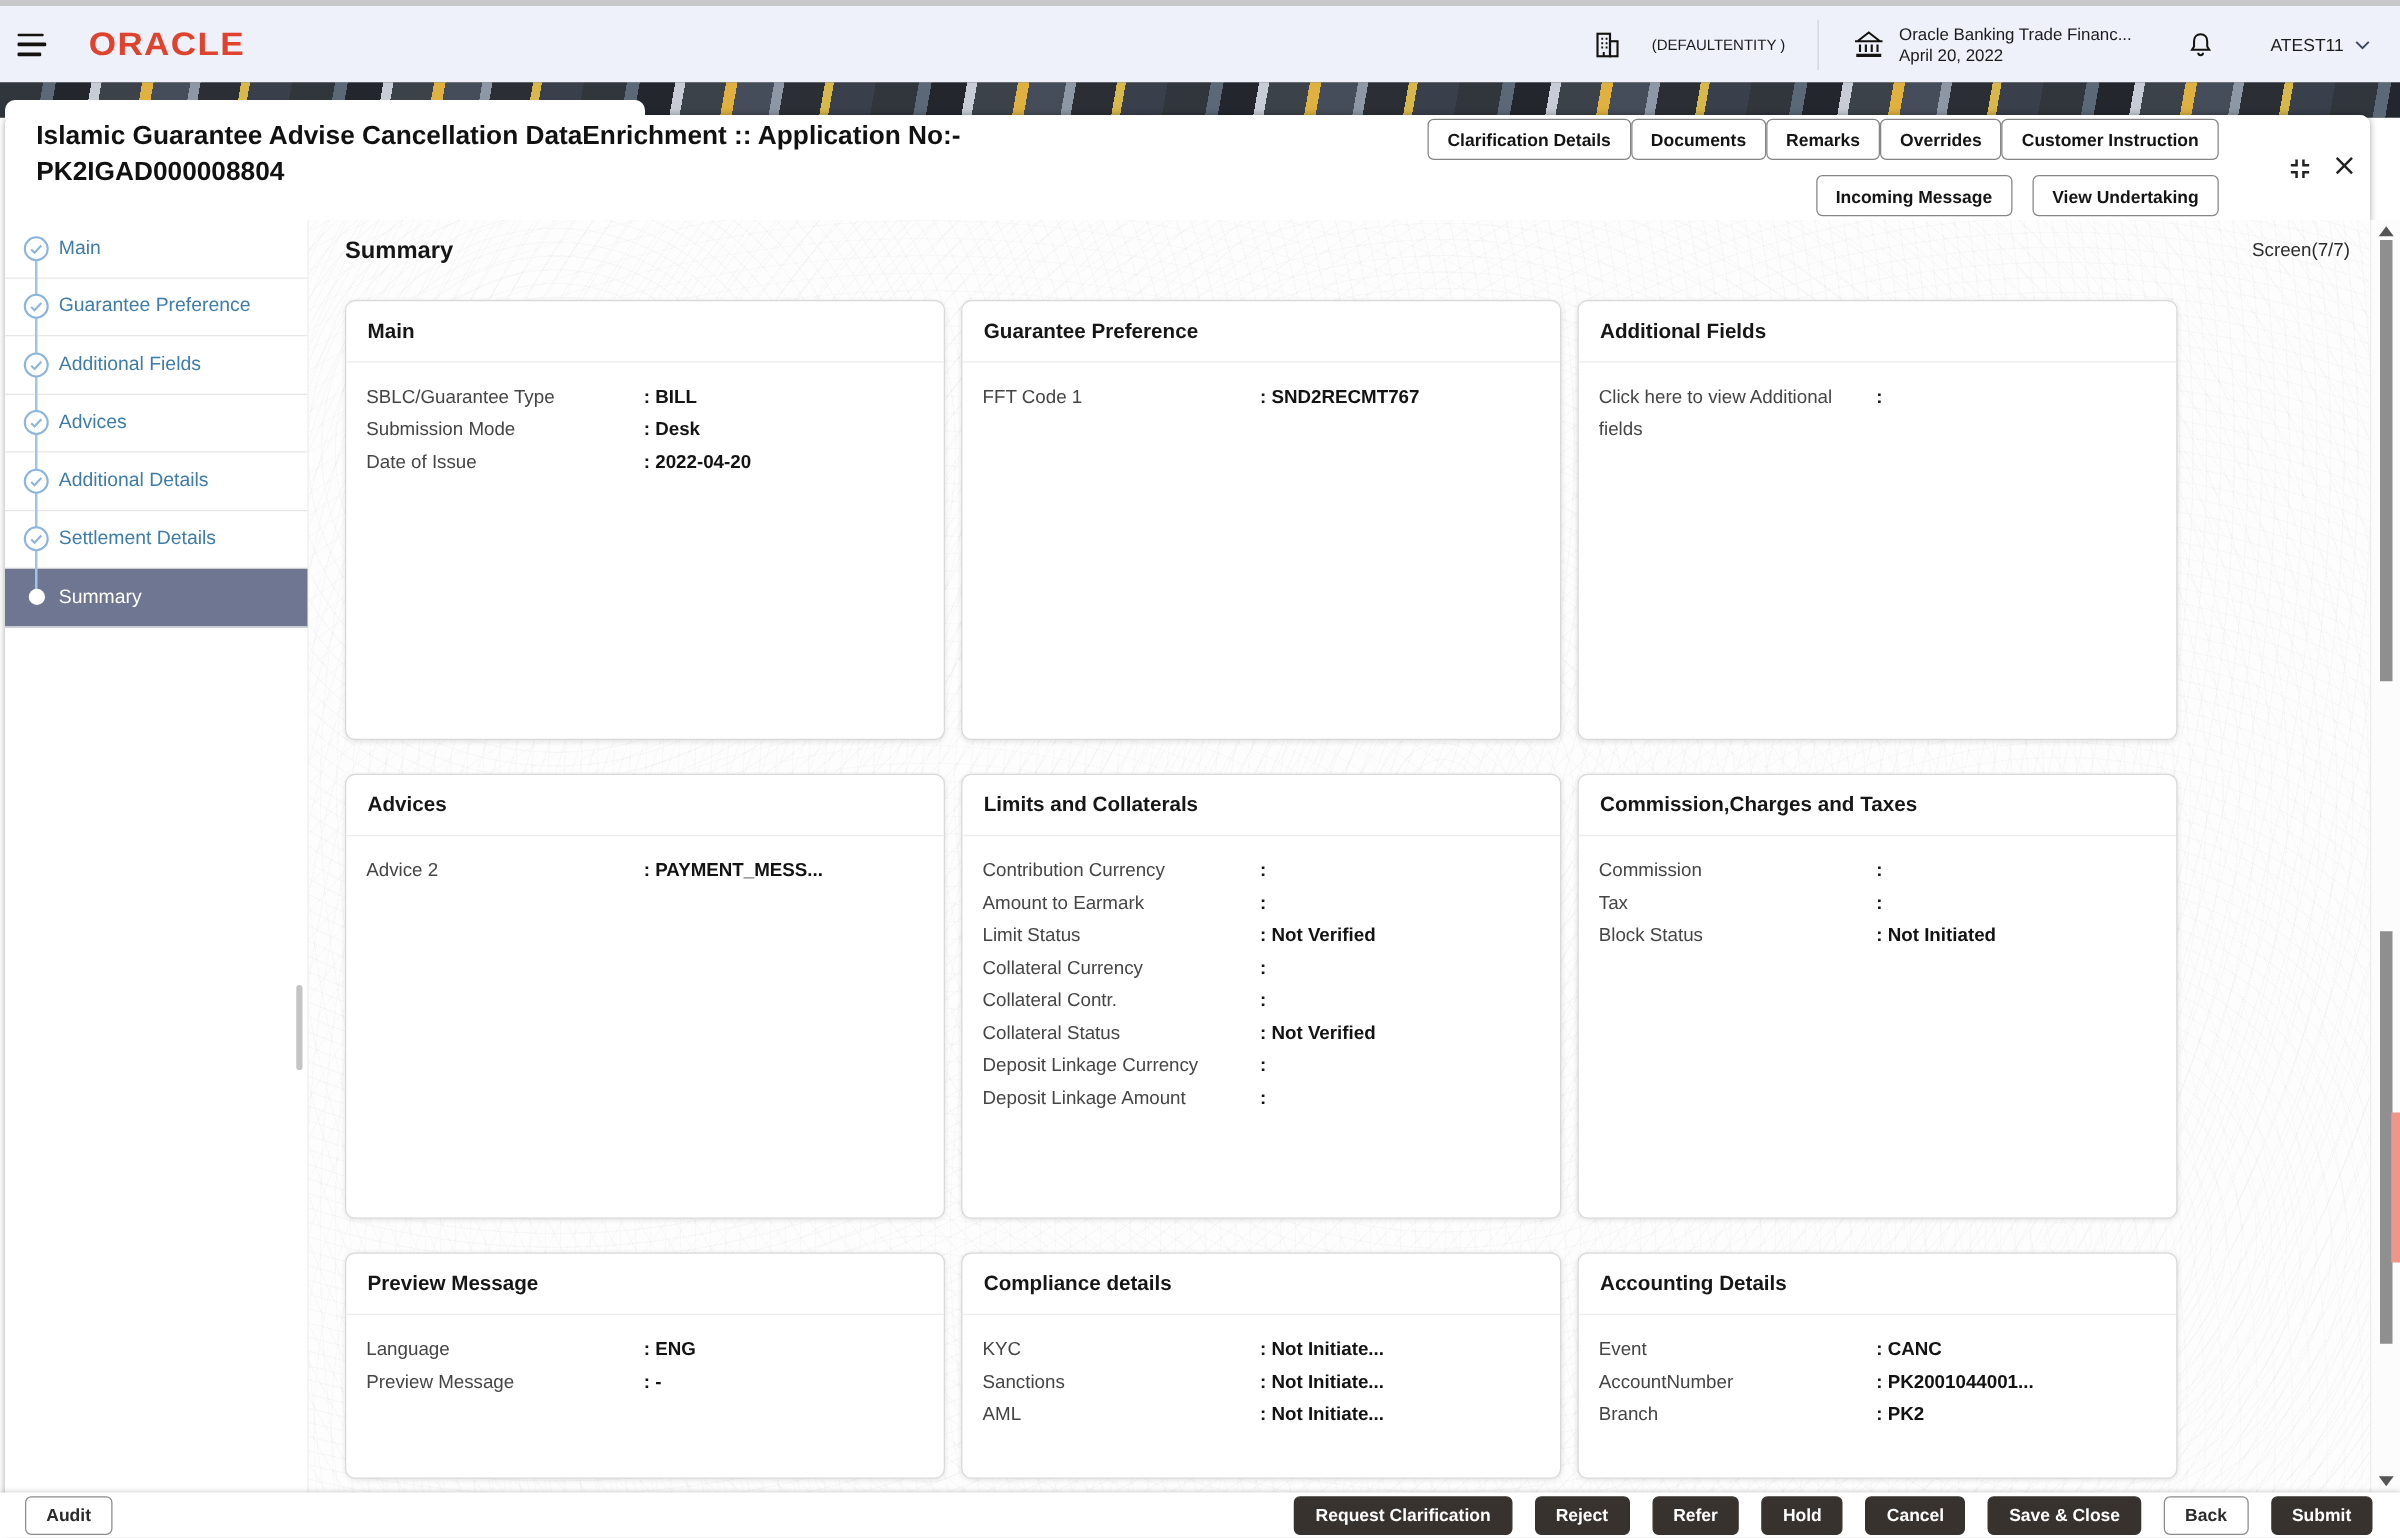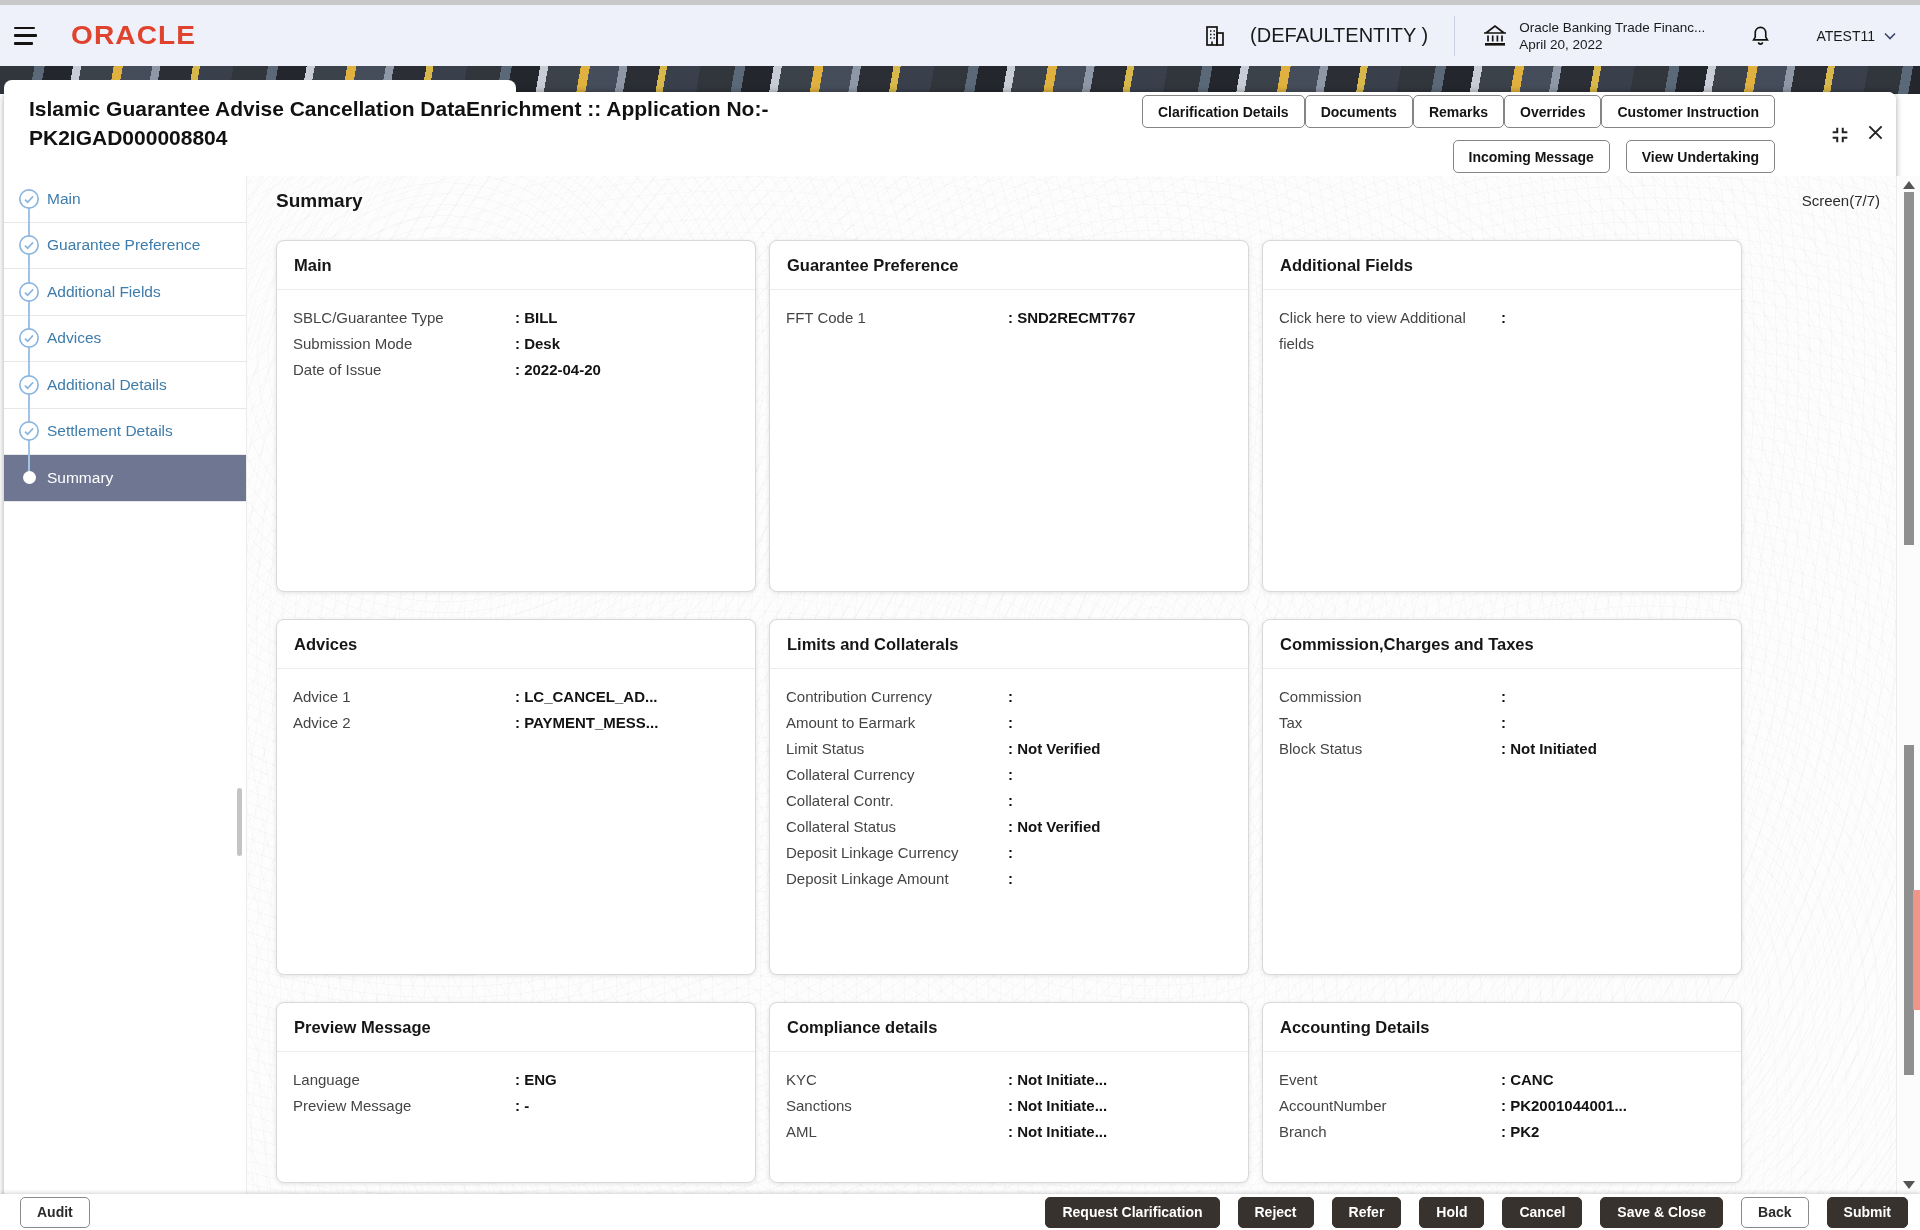--- a/index.html
+++ b/index.html
@@ -8,21 +8,21 @@
           font-family:"Liberation Sans","DejaVu Sans",sans-serif;color:#1a1a1a;background:#fff;}
 
   
   .topstrip{height:5px;background:#c8c8c8;}
   .topbar{height:61px;background:#eef1fa;display:flex;align-items:center;padding:0 22px 0 12px;}
   .hamburger{width:26px;height:20px;display:flex;flex-direction:column;justify-content:space-between;cursor:pointer;padding:1px 2px;}
   .hamburger span{display:block;height:2.6px;background:#15130f;border-radius:1px;}
   .hamburger span:nth-child(1){width:21px}.hamburger span:nth-child(2){width:23px}.hamburger span:nth-child(3){width:19px}
   .logo{margin-left:33px;color:#e0432d;font-size:26px;font-weight:700;letter-spacing:1px;transform:scaleX(1.08);transform-origin:left;}
   .top-right{margin-left:auto;display:flex;align-items:center;gap:26px;}
-  .entity{display:flex;align-items:center;gap:23px;font-size:20px;cursor:pointer;}
+  .entity{display:flex;align-items:center;gap:23px;font-size:12px;cursor:pointer;}
   .vdiv{width:1px;height:40px;background:#ccd1e2;}
   .appinfo{display:flex;align-items:center;gap:10px;cursor:pointer;}
   .appinfo .lines{font-size:13.5px;line-height:17px;}
   .bell{margin-left:18px;cursor:pointer;display:flex;align-items:center;}
   .user{margin-left:18px;display:flex;align-items:center;gap:7px;font-size:14px;cursor:pointer;}
 
   
   .band{position:absolute;top:66px;left:0;width:1920px;height:28px;z-index:0;
     background:#30353b;
     background-image:repeating-linear-gradient(100deg,
@@ -73,21 +73,21 @@
   .clabel{width:222px;flex:none;color:#454545;padding-right:8px;}
   .cvalue{font-weight:700;color:#131313;white-space:pre-wrap;}
 
   
   .footer{position:absolute;left:0;right:0;bottom:0;height:36px;background:#fff;display:flex;align-items:center;
           z-index:30;box-shadow:0 -1px 4px rgba(0,0,0,.18);}
   .btn{height:31px;padding:0 16px;border-radius:5px;font-family:inherit;font-size:14px;font-weight:600;cursor:pointer;white-space:nowrap;}
   .btn.dark{background:#37322d;color:#fff;border:1px solid #37322d;}
   .btn.light{background:#fff;color:#2b2b2b;border:1px solid #8a8a8a;}
   .audit{margin-left:20px;}
-  #footer-actions{margin-left:auto;display:flex;gap:18px;padding-right:12px;}
+  #footer-actions{margin-left:auto;display:flex;gap:18px;padding-right:22px;}
 
   
   .vscroll{position:absolute;right:0;top:176px;bottom:36px;width:24px;background:#fcfcfc;border-left:1px solid #ececec;z-index:6;}
   .vthumb{position:absolute;left:7px;width:10px;background:#8f8f8f;}
   .t1{top:16px;height:353px;}
   .t2{top:569px;height:330px;}
   .red-marker{position:absolute;right:0;width:7px;top:714px;height:120px;background:#f1948a;}
   .arrow{position:absolute;left:6px;width:0;height:0;border-left:6px solid transparent;border-right:6px solid transparent;}
   .arrow.up{top:5px;border-bottom:8px solid #555;}
   .arrow.down{bottom:5px;border-top:8px solid #555;}
@@ -282,24 +282,20 @@
               <div class="crow">
                 <span class="clabel">Click here to view Additional fields</span>
                 <span class="cvalue">:</span>
               </div>
             </div>
           </div>
           <div class="card">
             <div class="card-title">Advices</div>
             <div class="card-body">
               <div class="crow">
-                <span class="clabel">Advice 1</span>
-                <span class="cvalue">: LC_CANCEL_AD...</span>
-              </div>
-              <div class="crow">
                 <span class="clabel">Advice 2</span>
                 <span class="cvalue">: PAYMENT_MESS...</span>
               </div>
             </div>
           </div>
           <div class="card">
             <div class="card-title">Limits and Collaterals</div>
             <div class="card-body">
               <div class="crow">
                 <span class="clabel">Contribution Currency</span>

